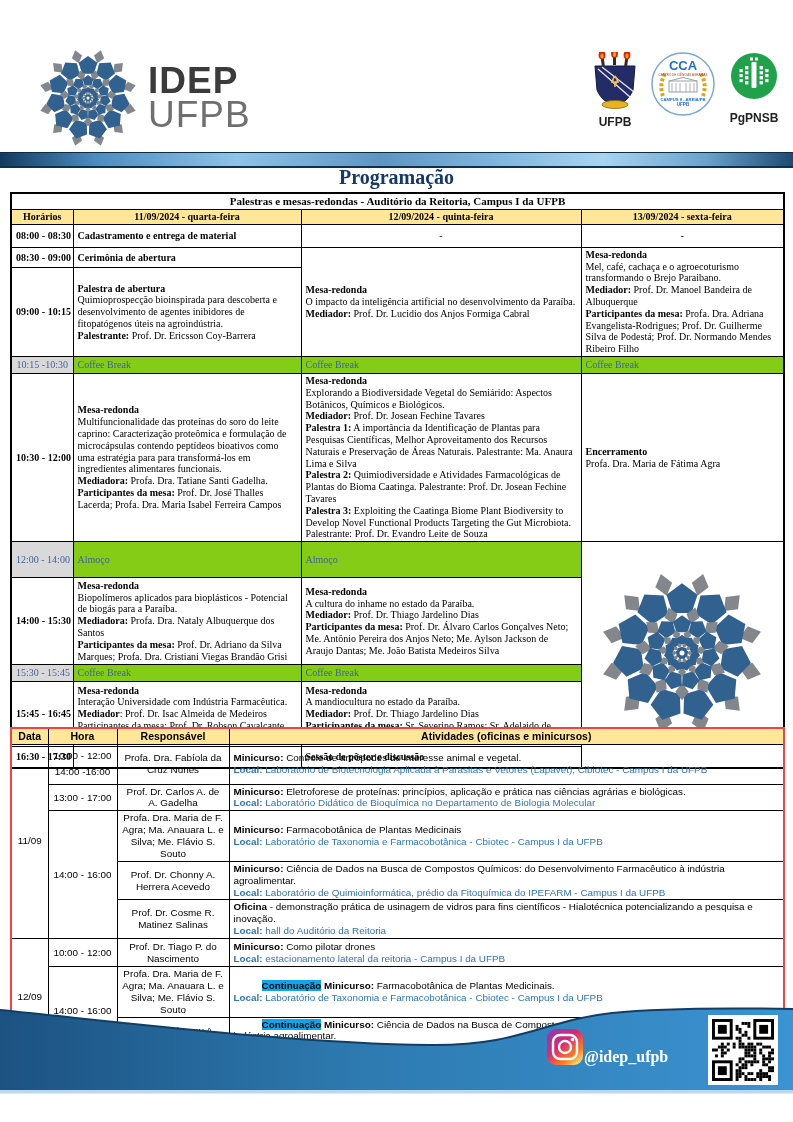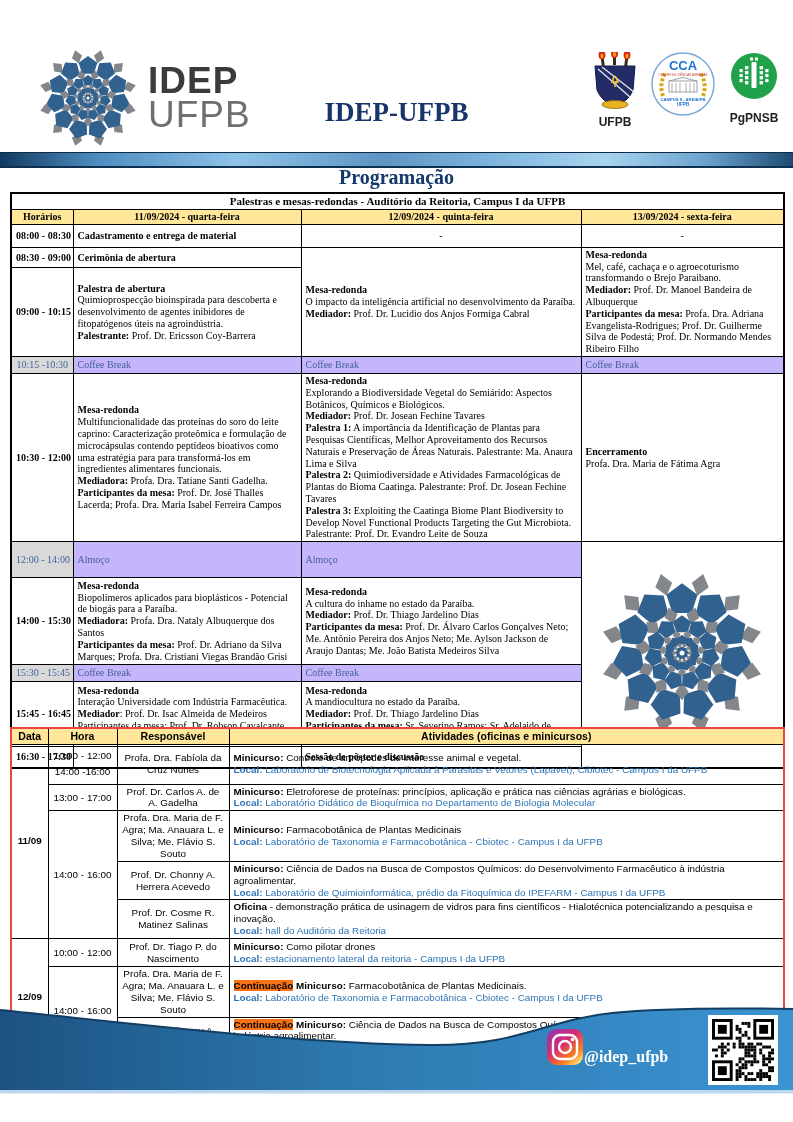--- a/index.html
+++ b/index.html
@@ -28,38 +28,38 @@
 
   
   table{border-collapse:collapse;table-layout:fixed;}
   .main-table{position:absolute;left:10px;top:192px;width:773px;
      font-size:10px;line-height:1.18;border:2px solid #000;}
   .main-table td{border:1px solid #000;vertical-align:middle;padding:1px 4px;overflow:hidden;}
   .tbl-title{font-size:11px;font-weight:bold;text-align:center;padding:2px;}
   .day-head{background:#FFE699;font-weight:bold;text-align:center;font-size:10px;}
   .time-cell{text-align:center;font-weight:bold;white-space:nowrap;font-size:10px;}
   .break-row .time-cell{font-weight:normal;color:#44619D;background:#D9D9D9;}
-  .break-cell{background:#c4b5fd;color:#44619D;font-family:Liberation Serif, serif;}
+  .break-cell{background:#84cc16;color:#44619D;font-family:Liberation Serif, serif;}
   .dash-cell{text-align:center;}
   .flower-cell{text-align:center;vertical-align:middle;background:#fff;}
   .main-table p{margin:0;}
   b,.b{font-weight:bold;}
 
   
   .ws-table{position:absolute;left:10px;top:727px;width:773px;
      font-family:"Liberation Sans",sans-serif;font-size:9.9px;line-height:1.2;border:2px solid #ef4444;}
   .ws-table td{border:1px solid #000;vertical-align:middle;padding:1px 4px;overflow:hidden;}
   .ws-head{background:#FFE699;font-weight:bold;text-align:center;font-size:10.5px;}
-  .ws-data{font-weight:bold;text-align:center;}
+  .ws-data{font-weight:normal;text-align:center;}
   .ws-hora{text-align:center;}
   .ws-hora div{margin:4px 0;}
   .ws-resp{text-align:center;}
   .ws-table p{margin:0;}
   .local{color:#2E75B6;}
-  .hl{background:#f97316;}
+  .hl{background:#0ea5e9;margin-left:28px;}
 
   
   .footer-wave{position:absolute;left:0;top:1000px;width:793px;height:100px;}
   .insta-row{position:absolute;left:546px;top:1028px;display:flex;align-items:flex-end;}
   .insta-handle{color:#fff;font-weight:bold;font-size:16px;font-family:"Liberation Serif",serif;}
   .qr-box{position:absolute;left:708px;top:1015px;width:70px;height:70px;background:#fff;
           display:flex;align-items:center;justify-content:center;}
 </style>
 </head>
 <body>
@@ -156,21 +156,20 @@
       </svg>
     </span>
   <span class="idep-word">
     <span>IDEP</span><br>
     <span class="ufpb">UFPB</span>
   </span>
 </div>
 
 <div class="main-title">
   <br>
-  <span>IDEP-UFPB</span>
 </div>
 
 <div class="logos-right">
   <div class="logo-box">
     <svg width="52" height="62" viewBox="0 0 52 62">
       <g>
         <rect x="12" y="2" width="3" height="12" fill="#3a2b1d" transform="rotate(-8 13 8)"></rect>
         <rect x="24" y="0" width="3" height="13" fill="#3a2b1d"></rect>
         <rect x="36" y="2" width="3" height="12" fill="#3a2b1d" transform="rotate(8 37 8)"></rect>
         <ellipse cx="13" cy="3" rx="3.4" ry="4.4" fill="#d9230f"></ellipse>

